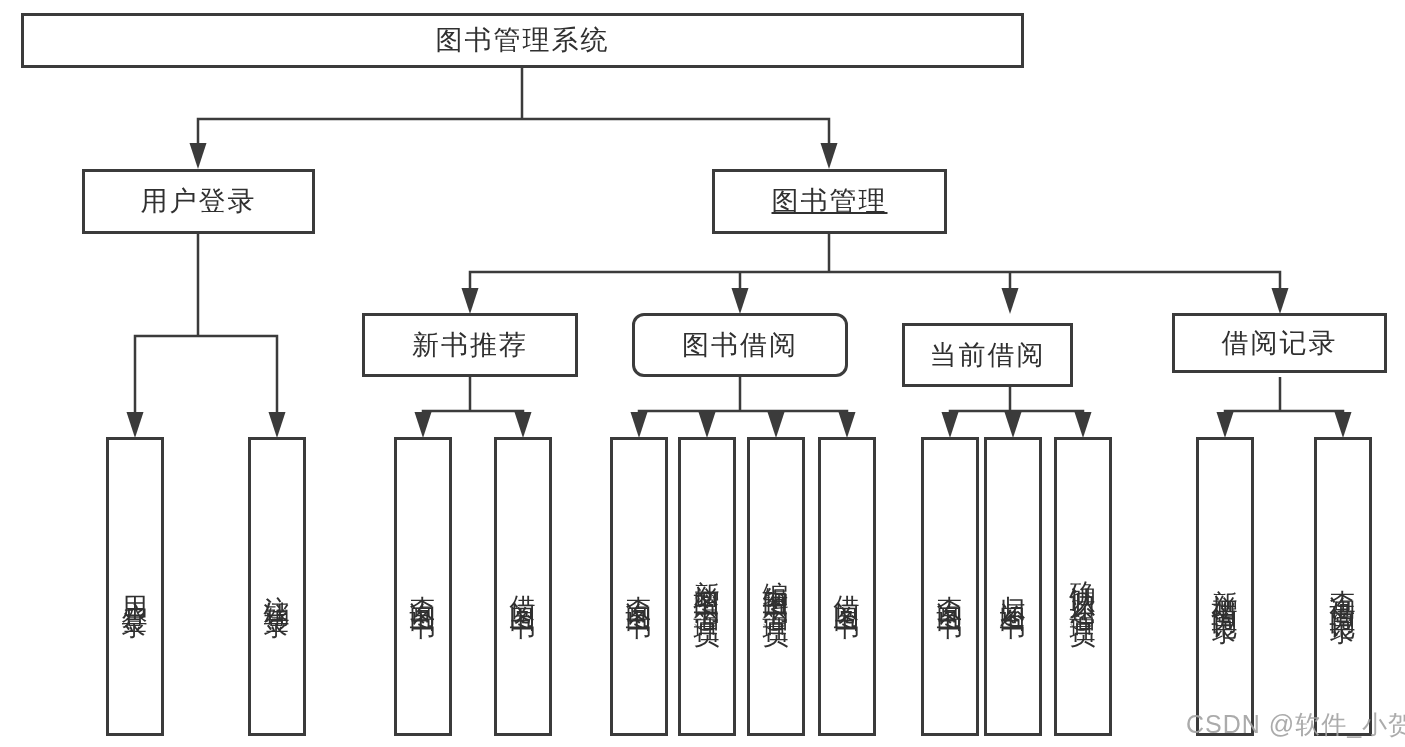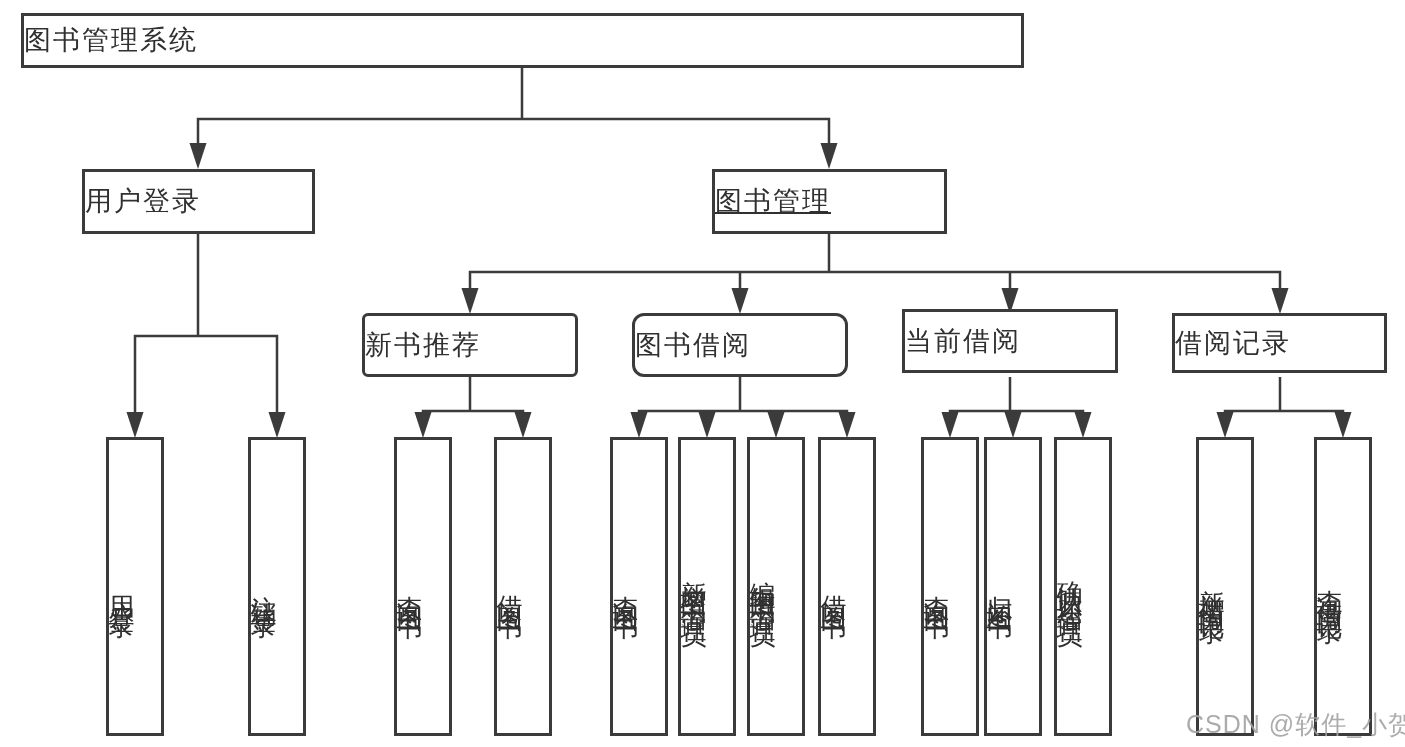--- a/index.html
+++ b/index.html
@@ -3,21 +3,21 @@
 <meta charset="utf-8">
 <style>
   html,body { margin:0; padding:0; background:#ffffff; }
   .stage {
     position:relative; width:1405px; height:747px; background:#ffffff;
     font-family:"Liberation Sans","DejaVu Sans",sans-serif; overflow:hidden;
   }
   .connectors { position:absolute; left:0; top:0; width:1405px; height:747px; }
   .node {
     position:absolute; box-sizing:border-box; background:#ffffff;
-    border:3px solid #3b3b3b; display:flex; align-items:center; justify-content:flex-start;
+    border:3px solid #3b3b3b; display:flex; align-items:center; justify-content:center;
     color:#303030; font-size:27px; letter-spacing:2px; line-height:1.2;
     white-space:nowrap;
   }
   .leaf .lbl {
     writing-mode:vertical-rl; text-orientation:upright;
     font-size:26px; letter-spacing:6px; line-height:1; white-space:normal;
   }
   .watermark {
     position:absolute; left:1186px; top:708px; z-index:5;
     font-size:25px; color:rgba(164,164,164,0.92); letter-spacing:1px; white-space:nowrap;
@@ -76,27 +76,27 @@
     <span class="lbl">图书管理系统</span>
   </div>
 
   <div class="node" style="left:82px; top:169px; width:233px; height:65px;">
     <span class="lbl">用户登录</span>
   </div>
   <div class="node" style="left:712px; top:169px; width:235px; height:65px;text-decoration:underline;">
     <span class="lbl">图书管理</span>
   </div>
 
-  <div class="node" style="left:362px; top:313px; width:216px; height:64px;border-radius:6px;">
+  <div class="node" style="left:362px; top:313px; width:216px; height:64px;">
     <span class="lbl">新书推荐</span>
   </div>
   <div class="node" style="left:632px; top:313px; width:216px; height:64px;border-radius:12px;">
     <span class="lbl">图书借阅</span>
   </div>
-  <div class="node" style="left:902px; top:309px; width:216px; height:64px;">
+  <div class="node" style="left:902px; top:323px; width:171px; height:64px;">
     <span class="lbl">当前借阅</span>
   </div>
   <div class="node" style="left:1172px; top:313px; width:215px; height:60px;">
     <span class="lbl">借阅记录</span>
   </div>
 
   <div class="node leaf" style="left:106px; top:437px; width:58px; height:299px;">
     <span class="lbl">用户登录</span>
   </div>
   <div class="node leaf" style="left:248px; top:437px; width:58px; height:299px;">

